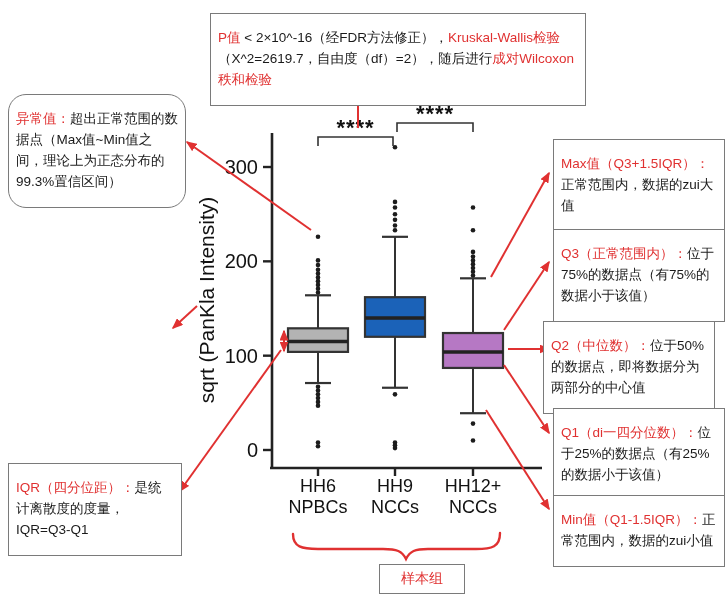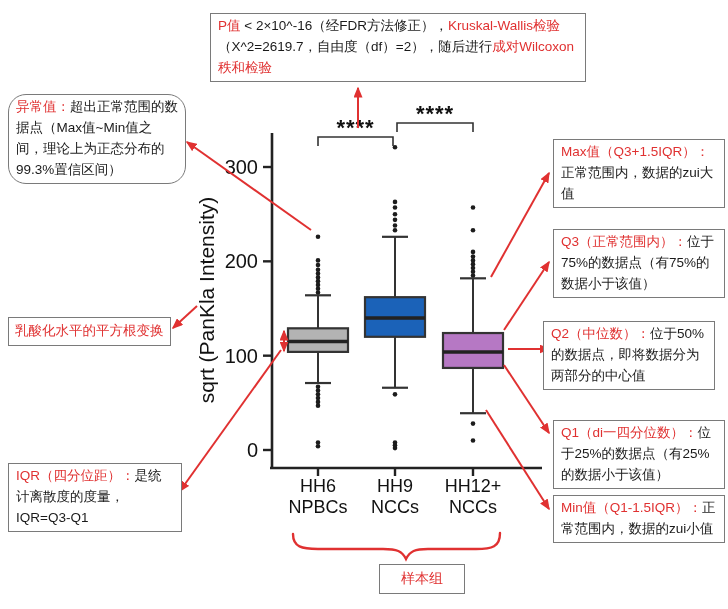--- a/index.html
+++ b/index.html
@@ -3,34 +3,34 @@
 <meta charset="utf-8">
 <style>
   html,body{margin:0;padding:0;background:#ffffff;}
   #stage{
     position:relative;width:728px;height:609px;background:#ffffff;overflow:hidden;
     font-family:"Liberation Sans","DejaVu Sans",sans-serif;color:#1a1a1a;
   }
   svg{position:absolute;left:0;top:0;}
   .note{
     position:absolute;background:#ffffff;border:1px solid #7a7a7a;
-    padding:2px 7px;font-size:13.5px;line-height:1.55;color:#1a1a1a;z-index:3;
+    padding:14px 7px;font-size:13.5px;line-height:1.55;color:#1a1a1a;z-index:3;
   }
   .red{color:#e03131;}
   .blk{color:#1a1a1a;}
   .redline{stroke:#e03131;stroke-width:2;fill:none;}
   .brace{stroke:#e03131;stroke-width:2.4;fill:none;stroke-linecap:round;}
   #note-top{left:210px;top:13px;width:360px;}
   #note-outlier{left:8px;top:94px;width:162px;border-radius:18px;}
   #note-sqrt{left:8px;top:317px;white-space:nowrap;padding:3px 6px;}
   #note-iqr{left:8px;top:463px;width:158px;}
   #note-max{left:553px;top:139px;width:156px;}
   #note-q3{left:553px;top:229px;width:156px;}
   #note-q2{left:543px;top:321px;width:156px;}
-  #note-q1{left:553px;top:420px;width:156px;}
+  #note-q1{left:553px;top:408px;width:156px;}
   #note-min{left:553px;top:495px;width:156px;}
   #note-sample{left:379px;top:564px;padding:3px 21px;font-size:14px;}
 </style>
 </head>
 <body>
 
 <div id="stage">
 
   <svg id="plot-svg" width="728" height="609" viewBox="0 0 728 609">
     <g id="chart-layer">
@@ -138,23 +138,20 @@
   </svg>
 
   <div class="note" id="note-top">
     <span class="red">P值</span><span class="blk"> &lt; 2×10^-16（经FDR方法修正），</span><span class="red">Kruskal-Wallis检验</span><span class="blk">（X^2=2619.7，自由度（df）=2），随后进行</span><span class="red">成对Wilcoxon秩和检验</span>
   </div>
 
   <div class="note" id="note-outlier">
     <span class="red">异常值：</span><span class="blk">超出正常范围的数据点（Max值~Min值之间，理论上为正态分布的99.3%置信区间）</span>
   </div>
 
-  <div class="note" id="note-sqrt">
-    <span class="red">乳酸化水平的平方根变换</span>
-  </div>
 
   <div class="note" id="note-iqr">
     <span class="red">IQR（四分位距）：</span><span class="blk">是统计离散度的度量，IQR=Q3-Q1</span>
   </div>
 
   <div class="note" id="note-max">
     <span class="red">Max值（Q3+1.5IQR）：</span><span class="blk">正常范围内，数据的zui大值</span>
   </div>
 
   <div class="note" id="note-q3">

